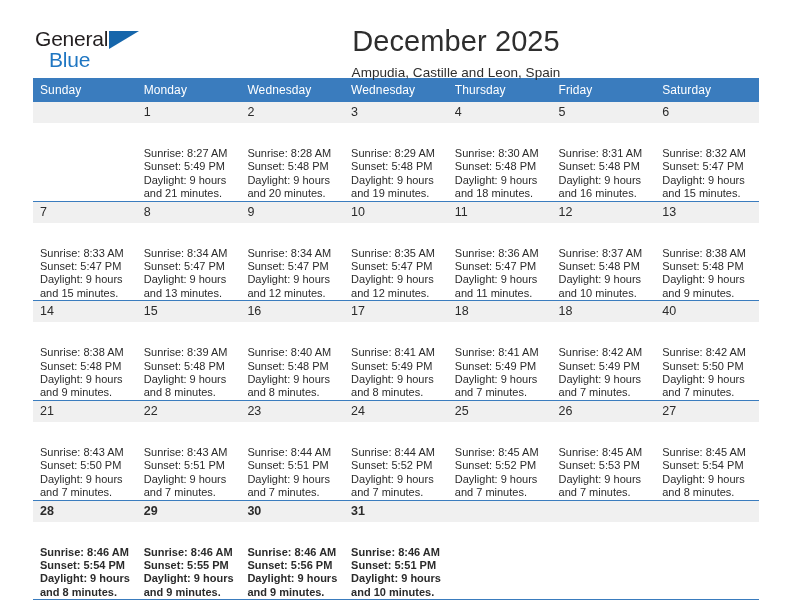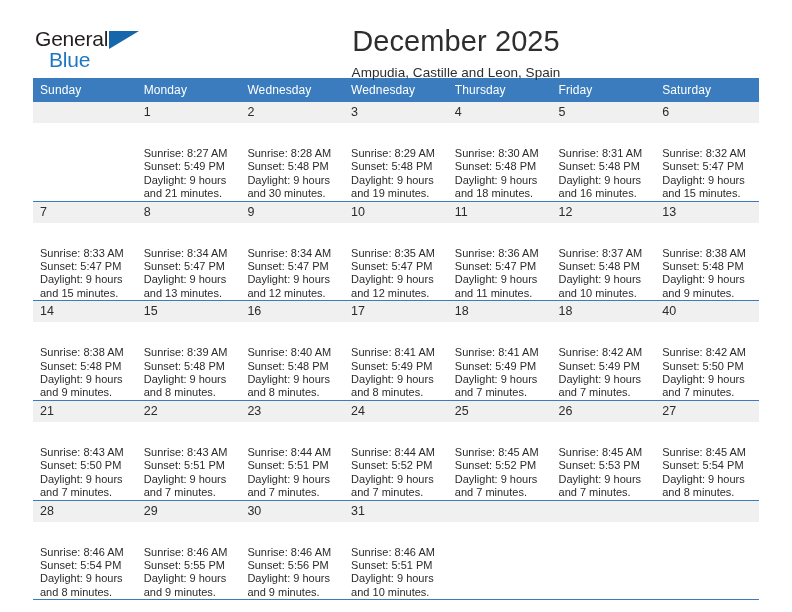--- a/index.html
+++ b/index.html
@@ -101,20 +101,21 @@
   }
   .calendar td {
     vertical-align: top;
     padding: 0;
     height: 89px;
     border-bottom: 1px solid #3a7cbe;
     background: #ffffff;
   }
   tr.week:last-child td {
     border-bottom: 1px solid #3a7cbe;
+    font-weight: bold;
   }
   .cell-inner {
     height: 100%;
   }
   .daynum {
     background: #f0f0f0;
     font-size: 12.5px;
     color: #2b2b2b;
     padding: 3px 0 4px 7px;
     height: 21px;
@@ -187,21 +188,21 @@
               </div>
             </div>
           </td>
           <td>
             <div class="cell-inner">
               <div class="daynum">2</div>
               <div class="info">
                 <div>Sunrise: 8:28 AM</div>
                 <div>Sunset: 5:48 PM</div>
                 <div>Daylight: 9 hours</div>
-                <div>and 30 minutes.</div>
+                <div>and 20 minutes.</div>
               </div>
             </div>
           </td>
           <td>
             <div class="cell-inner">
               <div class="daynum">3</div>
               <div class="info">
                 <div>Sunrise: 8:29 AM</div>
                 <div>Sunset: 5:48 PM</div>
                 <div>Daylight: 9 hours</div>

